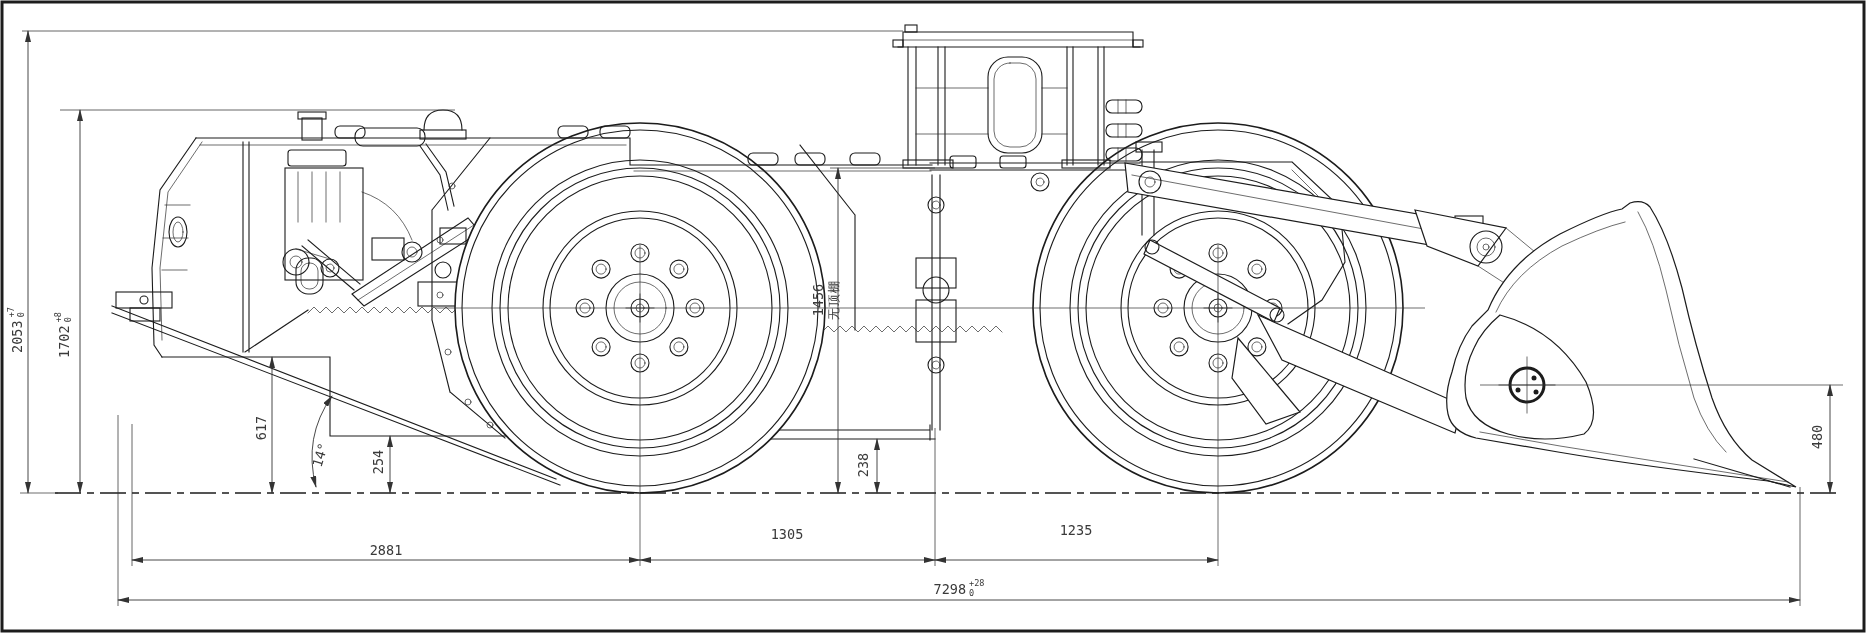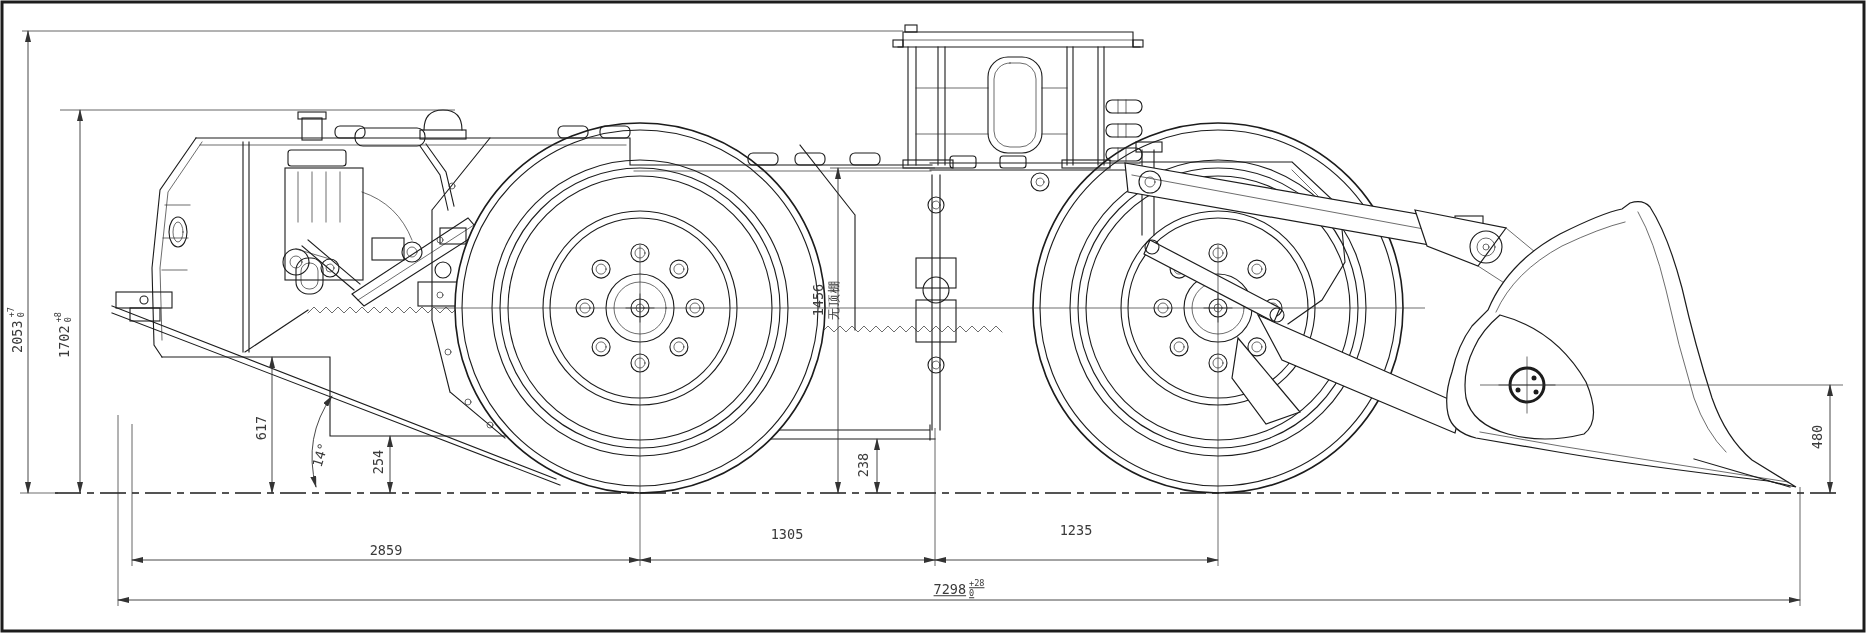--- a/index.html
+++ b/index.html
@@ -345,32 +345,32 @@
 
 <div class="lbl v" style="left:863px;top:465px;">
   <span>238</span>
 </div>
 
 <div class="lbl v" style="left:1817px;top:437px;">
   <span>480</span>
 </div>
 
 <div class="lbl h" style="left:386px;top:550px;">
-  <span>2859</span>
+  <span>2881</span>
 </div>
 
 <div class="lbl h" style="left:787px;top:534px;">
   <span>1305</span>
 </div>
 
 <div class="lbl h" style="left:1076px;top:530px;">
   <span>1235</span>
 </div>
 
-<div class="lbl h" style="left:959px;top:589px;text-decoration:underline;">
+<div class="lbl h" style="left:959px;top:589px;">
   <span>7298</span>
   <span class="tol">
     <span>+28</span>
     <span>0</span>
   </span>
 </div>
 
 </div>
 
 </body></html>

